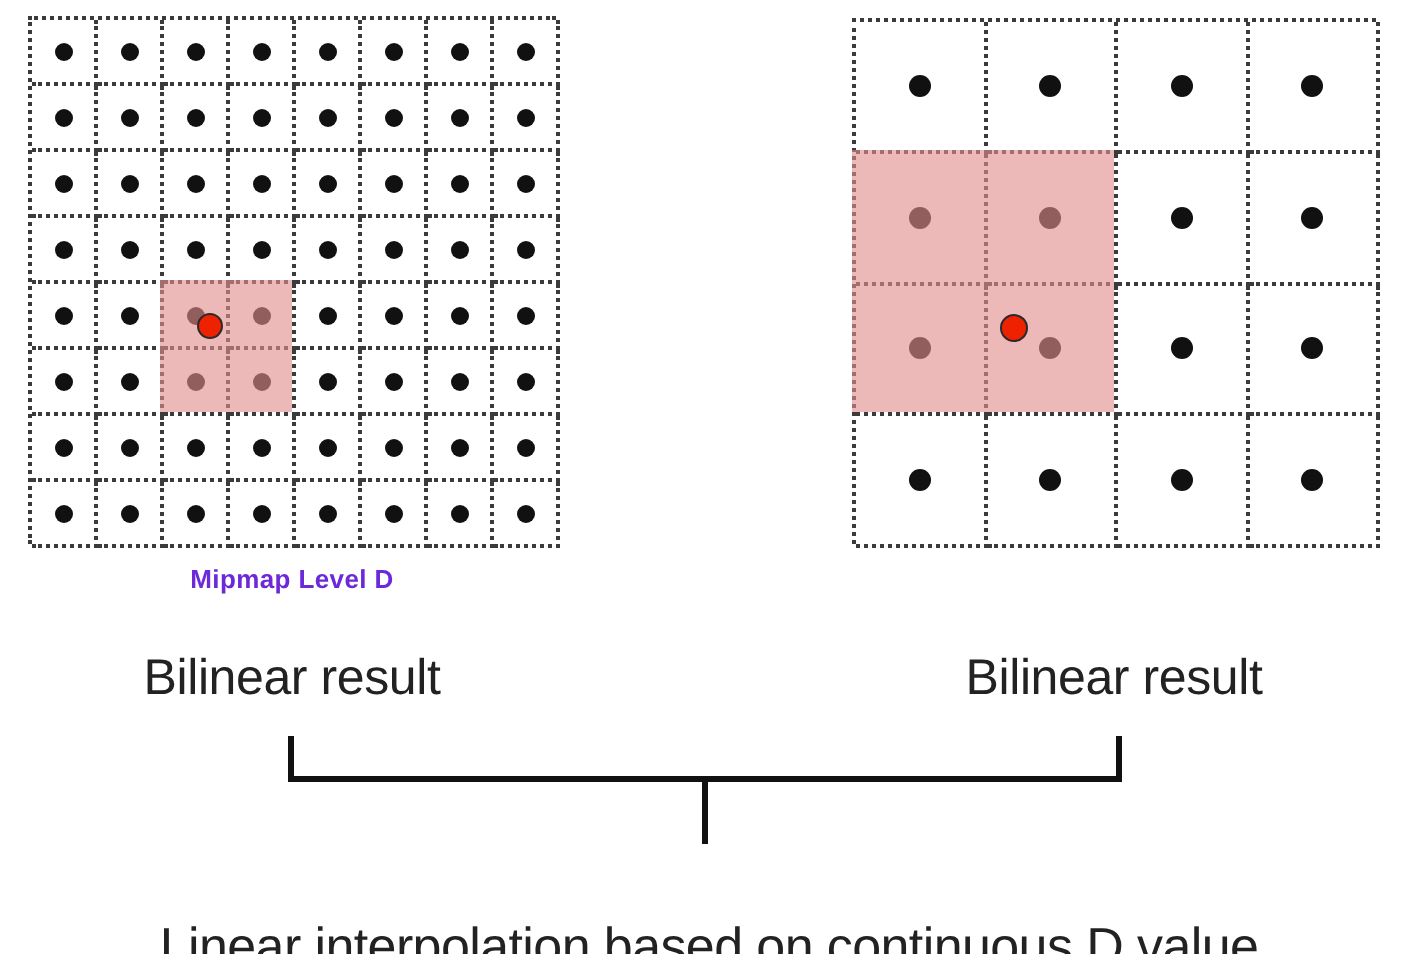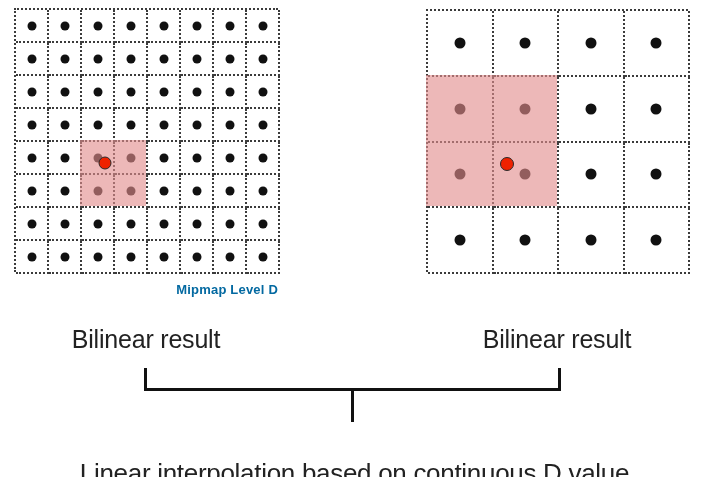--- a/index.html
+++ b/index.html
@@ -64,25 +64,25 @@
     border-radius: 50%;
     background: #ee2200;
     border: 1px solid #2a2a2a;
     box-sizing: border-box;
     transform: translate(-50%, -50%);
   }
 
   
   .grid-caption {
     position: absolute;
-    text-align: right;
+    text-align: center;
     font-weight: bold;
     font-size: 13px;
     letter-spacing: 0.2px;
-    color: #0369a1;
+    color: #6d28d9;
     white-space: nowrap;
   }
 
   .bilinear-label {
     position: absolute;
     text-align: center;
     font-size: 25px;
     font-weight: 400;
     color: #222222;
     white-space: nowrap;

